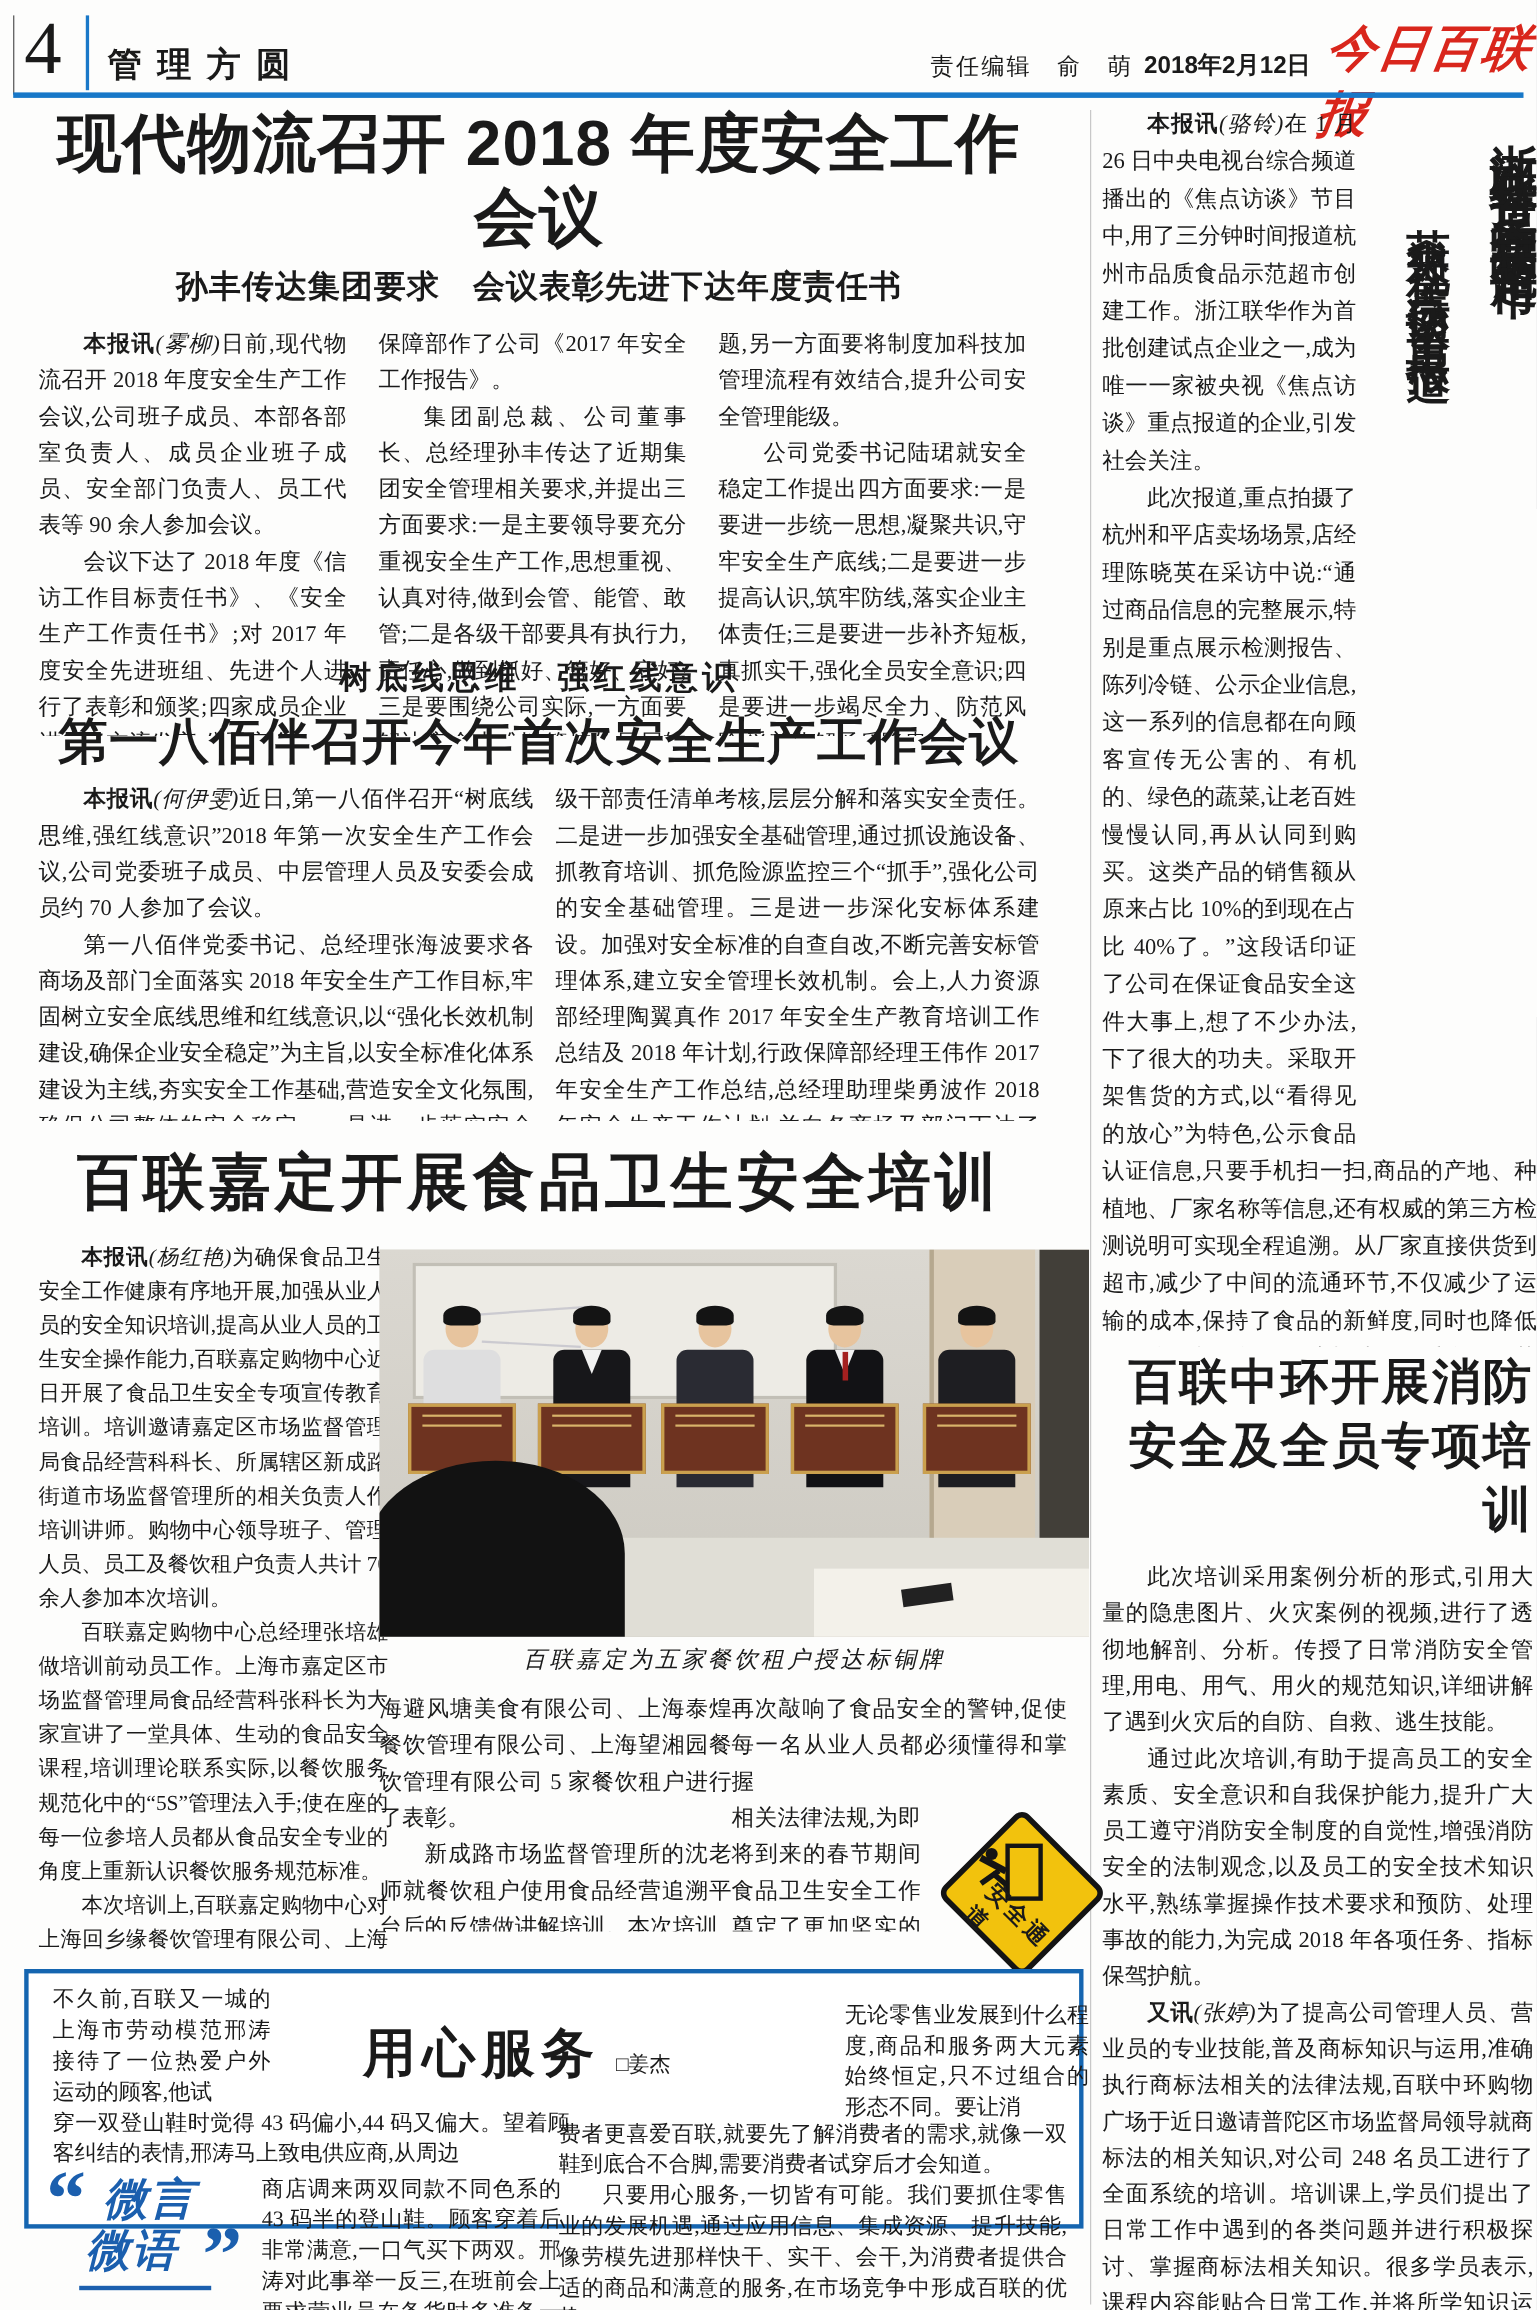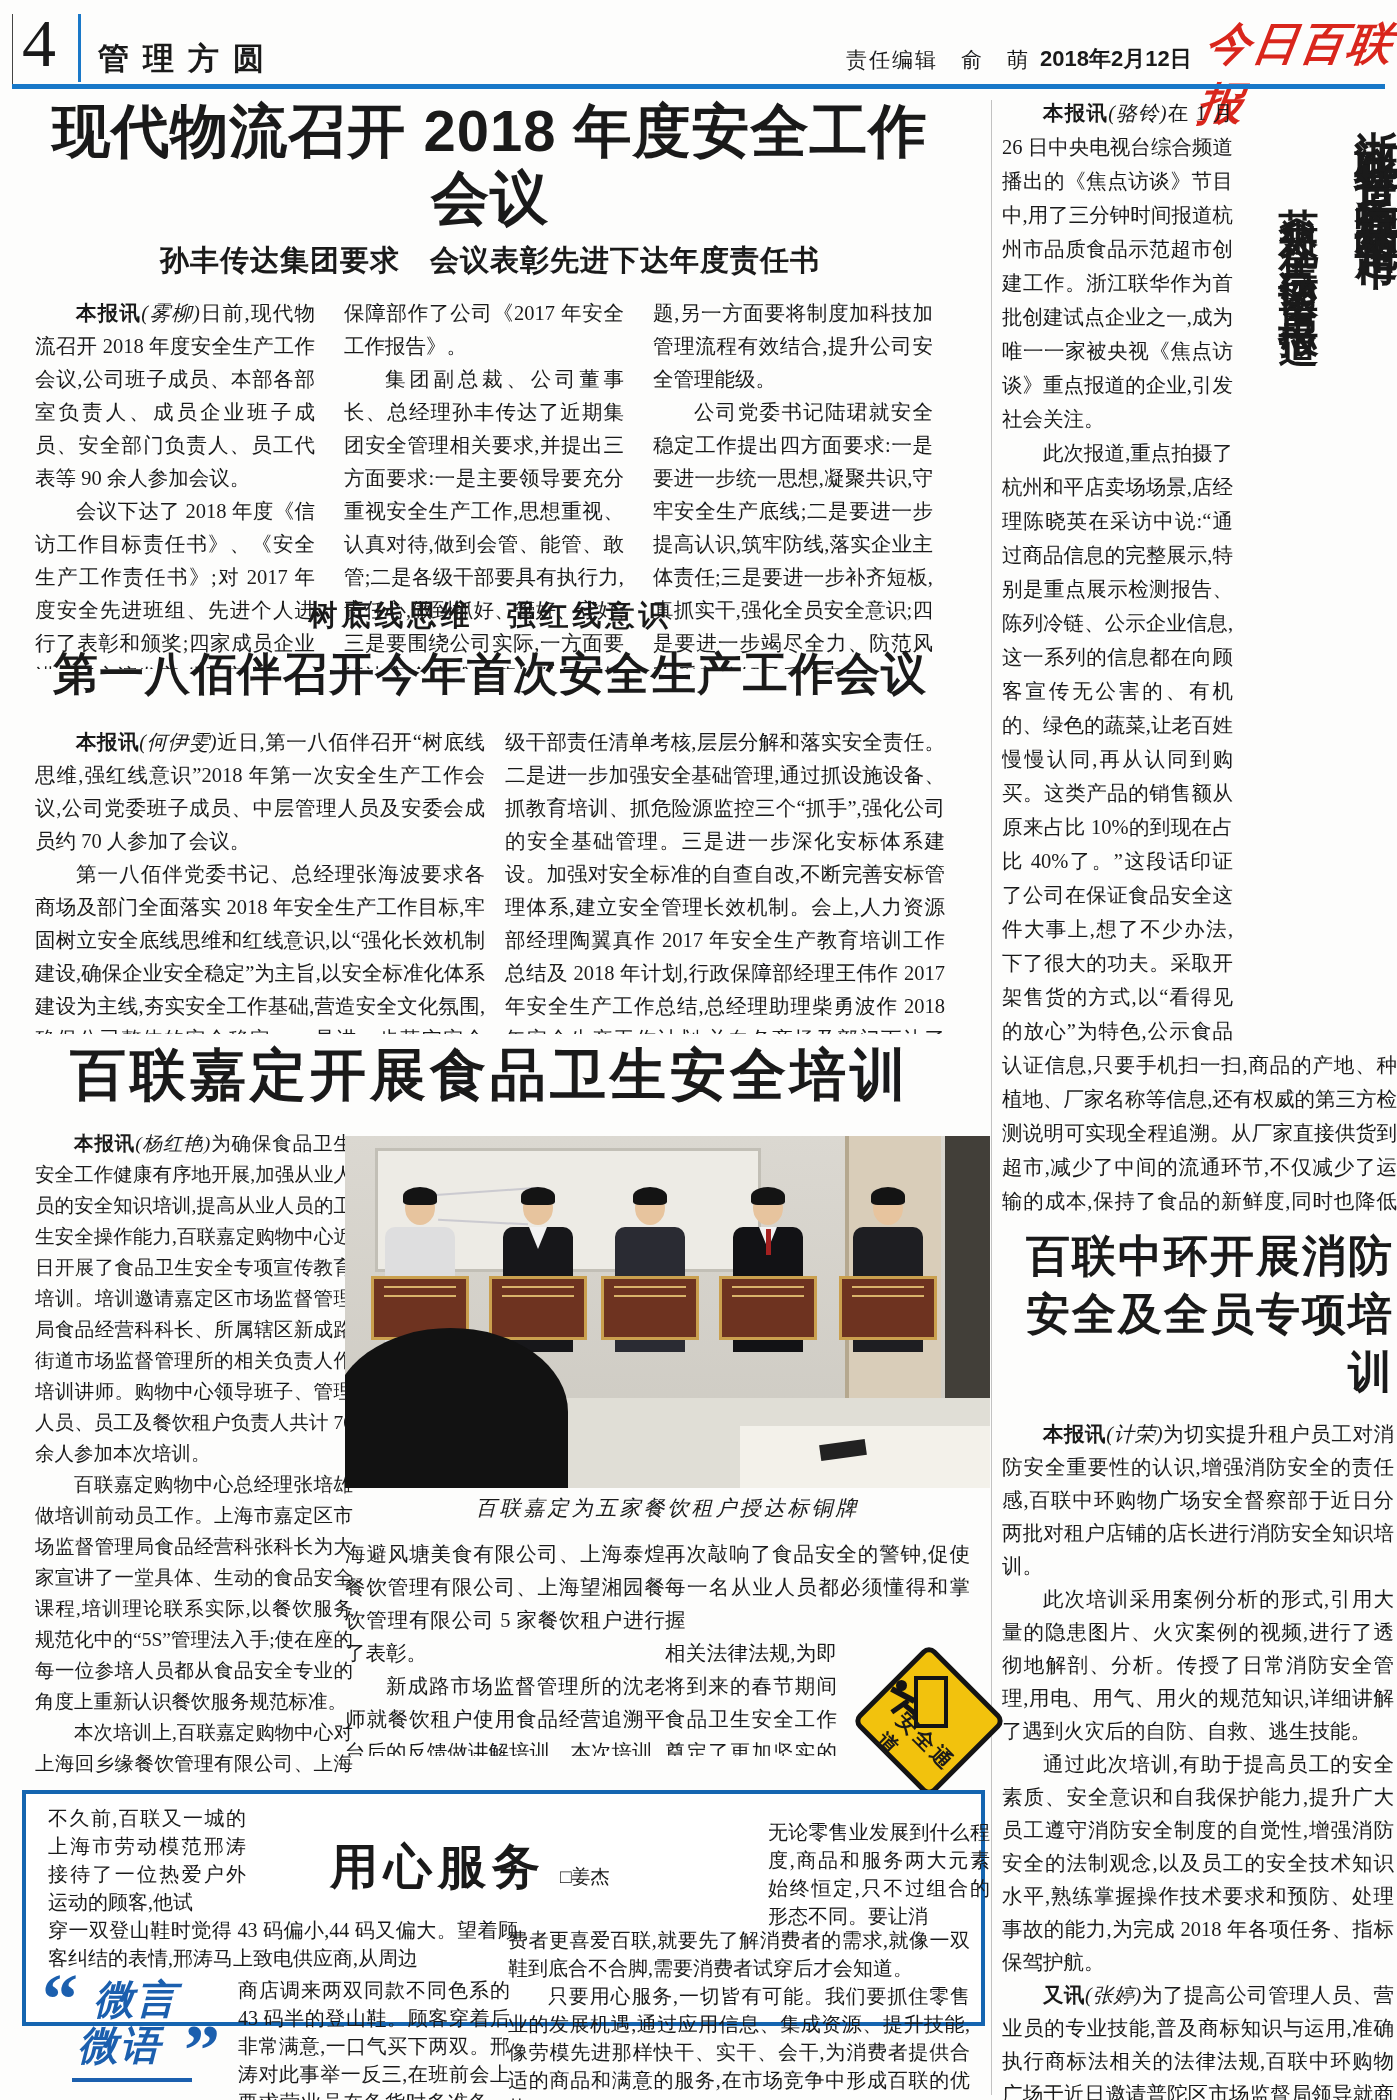--- a/index.html
+++ b/index.html
@@ -31,21 +31,21 @@
   #a1{left:35px;top:98px;width:910px;}
   #a1 .hl{text-align:center;font-size:58px;font-weight:900;letter-spacing:1px;line-height:1.15;}
   #a1 .sub{text-align:center;font-size:29px;font-weight:bold;letter-spacing:1px;margin-top:10px;}
   #a1 .body{display:flex;gap:29px;margin-top:16px;height:372px;overflow:hidden;}
   #a1 .col{width:280px;font-size:20.5px;line-height:33px;}
 
   
   #a2{left:35px;top:596px;width:910px;}
   #a2 .kicker{text-align:center;font-size:29px;font-weight:bold;letter-spacing:4px;}
   #a2 .hl{text-align:center;font-size:45px;font-weight:900;letter-spacing:1px;margin-top:8px;}
-  #a2 .body{display:flex;gap:20px;margin-top:22px;height:308px;overflow:hidden;}
+  #a2 .body{display:flex;gap:20px;margin-top:7px;height:308px;overflow:hidden;}
   #a2 .c1{width:450px;font-size:20.5px;line-height:33px;}
   #a2 .c2{width:440px;font-size:20.5px;line-height:33px;}
 
   
   #a3-hl{left:35px;top:1038px;width:910px;text-align:center;font-size:56px;font-weight:900;letter-spacing:4px;}
   #a3-col1{left:35px;top:1128px;width:318px;height:648px;overflow:hidden;font-size:19.5px;line-height:31px;}
   #a3-photo{left:345px;top:1136px;width:645px;height:352px;overflow:hidden;background:#d8d5ce;}
   #a3-caption{left:345px;top:1494px;width:645px;text-align:center;font-size:21px;letter-spacing:3px;}
   #a3-below{left:345px;top:1538px;width:645px;height:218px;overflow:hidden;display:flex;}
   #a3-below .cA{width:320px;font-size:20.5px;line-height:33px;}
@@ -273,21 +273,20 @@
     </div>
     <p class="first"><span class="lead">本报讯</span><span class="kai">(骆铃)</span><span>在 1 月 26 日中央电视台综合频道播出的《焦点访谈》节目中,用了三分钟时间报道杭州市品质食品示范超市创建工作。浙江联华作为首批创建试点企业之一,成为唯一一家被央视《焦点访谈》重点报道的企业,引发社会关注。</span></p>
     <div>
         <p class="para">此次报道,重点拍摄了杭州和平店卖场场景,店经理陈晓英在采访中说:“通过商品信息的完整展示,特别是重点展示检测报告、陈列冷链、公示企业信息,这一系列的信息都在向顾客宣传无公害的、有机的、绿色的蔬菜,让老百姓慢慢认同,再从认同到购买。这类产品的销售额从原来占比 10%的到现在占比 40%了。”这段话印证了公司在保证食品安全这件大事上,想了不少办法,下了很大的功夫。采取开架售货的方式,以“看得见的放心”为特色,公示食品认证信息,只要手机扫一扫,商品的产地、种植地、厂家名称等信息,还有权威的第三方检测说明可实现全程追溯。从厂家直接供货到超市,减少了中间的流通环节,不仅减少了运输的成本,保持了食品的新鲜度,同时也降低了销售价格。还有政府打造的品质食品示范专区背书,让消费者的疑虑立刻打消了,销量也大幅提升。</p>
       </div>
   </div>
 
   <div class="abs" id="a5">
     <div class="hl">百联中环开展消防安全及全员专项培训</div>
     <div class="body jtext">
-      <p class="first"><span class="lead">本报讯</span><span class="kai">(计荣)</span><span>为切实提升租户员工对消防安全重要性的认识,增强消防安全的责任感,百联中环购物广场安全督察部于近日分两批对租户店铺的店长进行消防安全知识培训。</span></p>
       <div>
           <p class="para">此次培训采用案例分析的形式,引用大量的隐患图片、火灾案例的视频,进行了透彻地解剖、分析。传授了日常消防安全管理,用电、用气、用火的规范知识,详细讲解了遇到火灾后的自防、自救、逃生技能。</p>
           <p class="para">通过此次培训,有助于提高员工的安全素质、安全意识和自我保护能力,提升广大员工遵守消防安全制度的自觉性,增强消防安全的法制观念,以及员工的安全技术知识水平,熟练掌握操作技术要求和预防、处理事故的能力,为完成 2018 年各项任务、指标保驾护航。</p>
         </div>
       <p class="first"><span class="lead">又讯</span><span class="kai">(张婷)</span><span>为了提高公司管理人员、营业员的专业技能,普及商标知识与运用,准确执行商标法相关的法律法规,百联中环购物广场于近日邀请普陀区市场监督局领导就商标法的相关知识,对公司 248 名员工进行了全面系统的培训。培训课上,学员们提出了日常工作中遇到的各类问题并进行积极探讨、掌握商标法相关知识。很多学员表示,课程内容能贴合日常工作,并将所学知识运用到工作中。此次培训既提高了员工的专业知识,又为员工今后如何进一步提高工作质量带来了启发。为了更好地将理论与实践相结合,各部室各商场结合课程内容,分别制定相应工作改进举措。</span></p>
     </div>
   </div>
 
   <div class="abs" id="box">
     <div class="seg jtext" id="b-seg1">不久前,百联又一城的上海市劳动模范邢涛接待了一位热爱户外运动的顾客,他试</div>

